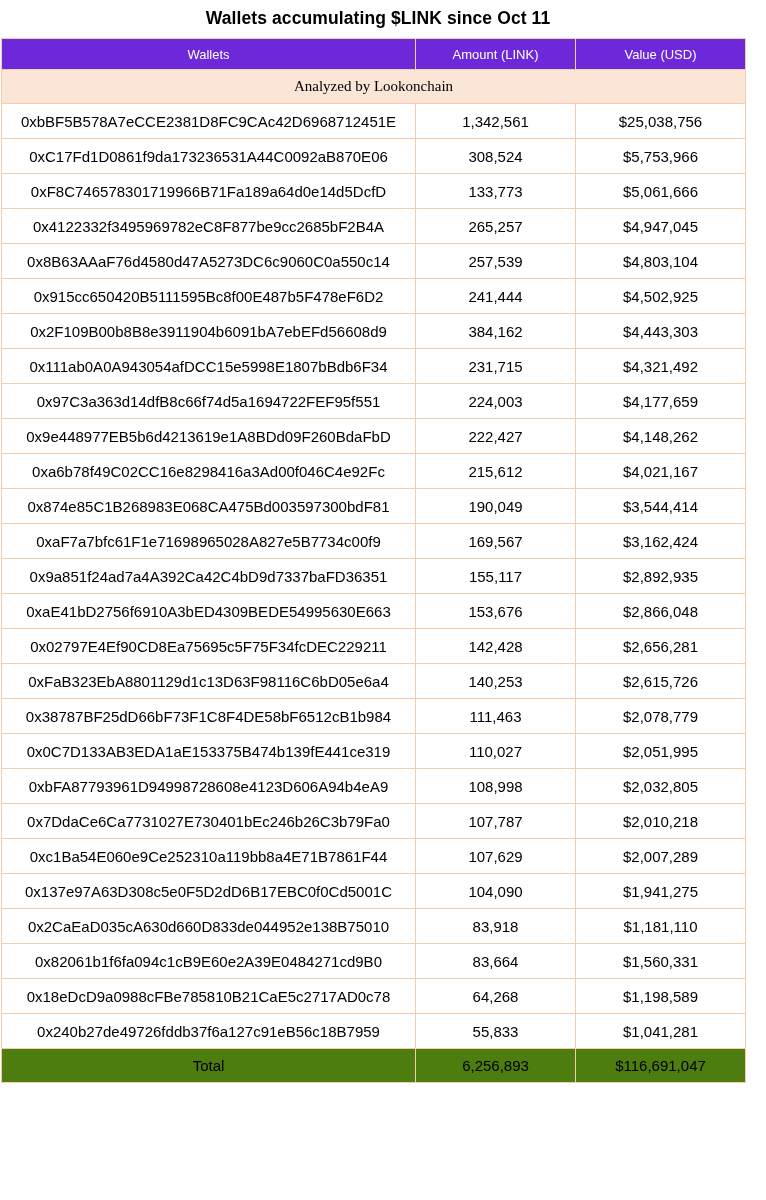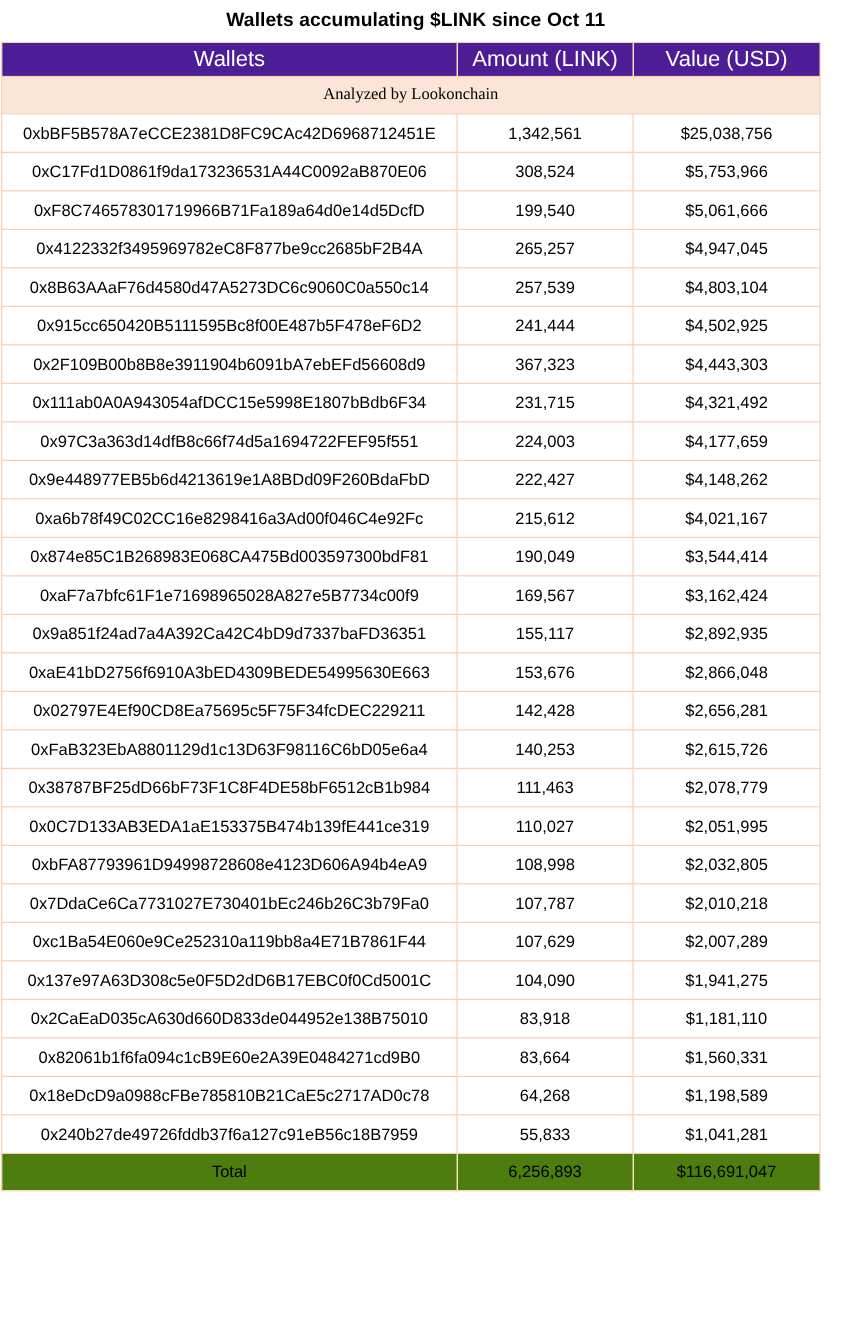--- a/index.html
+++ b/index.html
@@ -33,24 +33,24 @@
   table.wallets td {
     border: 1px solid #F8CBAD;
     text-align: center;
     font-size: 15px;
     font-weight: normal;
     padding: 0;
     overflow: hidden;
     white-space: nowrap;
   }
   table.wallets thead th.colhead {
-    background: #4c1d95;
+    background: #6d28d9;
     color: #ffffff;
     height: 30px;
-    font-size: 20px;
+    font-size: 13px;
   }
   table.wallets thead td.subheader {
     background: #FBE5D6;
     color: #000000;
     height: 33px;
     font-size: 15px;
     font-family: Liberation Serif, serif;
   }
   table.wallets tbody td {
     background: #ffffff;
@@ -90,41 +90,41 @@
           <td>1,342,561</td>
           <td>$25,038,756</td>
         </tr>
         <tr>
           <td>0xC17Fd1D0861f9da173236531A44C0092aB870E06</td>
           <td>308,524</td>
           <td>$5,753,966</td>
         </tr>
         <tr>
           <td>0xF8C746578301719966B71Fa189a64d0e14d5DcfD</td>
-          <td>199,540</td>
+          <td>133,773</td>
           <td>$5,061,666</td>
         </tr>
         <tr>
           <td>0x4122332f3495969782eC8F877be9cc2685bF2B4A</td>
           <td>265,257</td>
           <td>$4,947,045</td>
         </tr>
         <tr>
           <td>0x8B63AAaF76d4580d47A5273DC6c9060C0a550c14</td>
           <td>257,539</td>
           <td>$4,803,104</td>
         </tr>
         <tr>
           <td>0x915cc650420B5111595Bc8f00E487b5F478eF6D2</td>
           <td>241,444</td>
           <td>$4,502,925</td>
         </tr>
         <tr>
           <td>0x2F109B00b8B8e3911904b6091bA7ebEFd56608d9</td>
-          <td>367,323</td>
+          <td>384,162</td>
           <td>$4,443,303</td>
         </tr>
         <tr>
           <td>0x111ab0A0A943054afDCC15e5998E1807bBdb6F34</td>
           <td>231,715</td>
           <td>$4,321,492</td>
         </tr>
         <tr>
           <td>0x97C3a363d14dfB8c66f74d5a1694722FEF95f551</td>
           <td>224,003</td>

